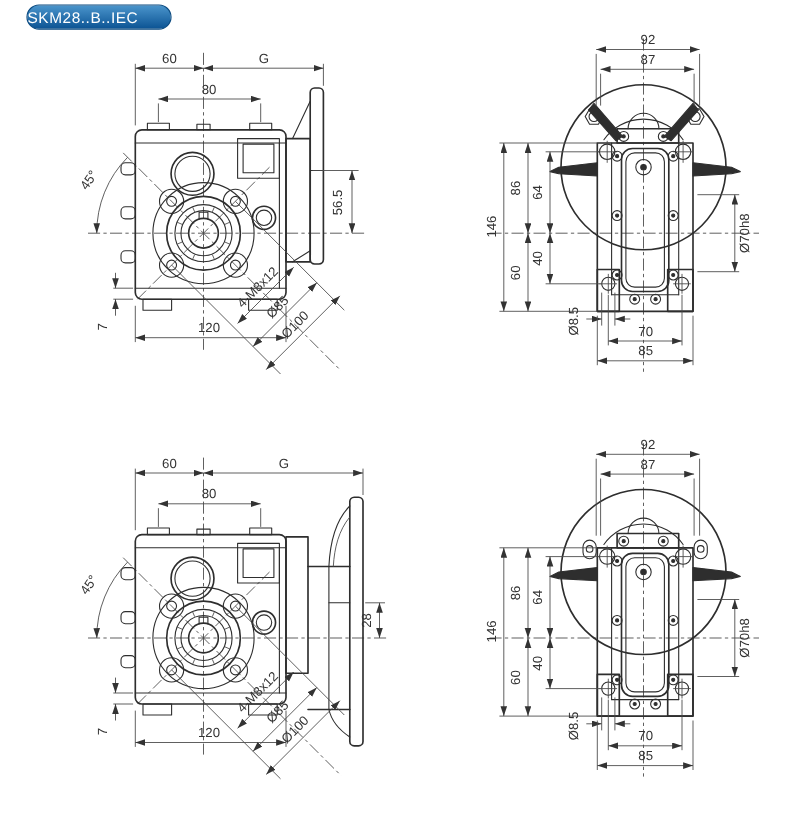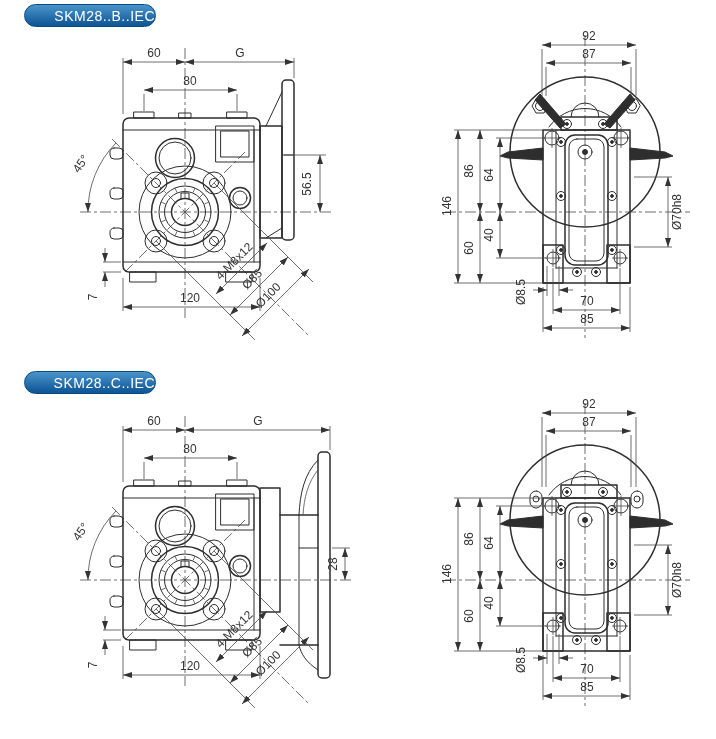--- a/index.html
+++ b/index.html
@@ -1,20 +1,20 @@
 <!DOCTYPE html>
 <html><head>
 <meta charset="utf-8">
 <style>
   html,body{margin:0;padding:0;background:#ffffff;}
   .page{position:relative;width:716px;height:739px;background:#ffffff;overflow:hidden;
         font-family:"Liberation Sans",sans-serif;}
   .badge{position:absolute;left:24px;width:132px;height:23px;border-radius:12px;
          background:linear-gradient(#4a94cb,#0c5494);border:1px solid #0a4a80;
-         color:#ffffff;font-size:14px;line-height:23px;text-align:right;
+         color:#ffffff;font-size:14px;line-height:23px;text-align:left;
          letter-spacing:0.5px;box-sizing:border-box;}
   .badge-b{top:4px;}
   .badge-c{top:371px;}
   svg{position:absolute;left:0;display:block;}
   .svg-b{top:0;}
   .svg-c{top:368px;}
   
   .ol{fill:none;stroke:#2e2e2e;stroke-width:1.5;stroke-linejoin:round;stroke-linecap:round;}
   .ml{fill:none;stroke:#2e2e2e;stroke-width:1;stroke-linejoin:round;stroke-linecap:round;}
   .fl{fill:#2e2e2e;stroke:#2e2e2e;stroke-width:1;stroke-linejoin:round;}
@@ -461,17 +461,14 @@
         <line class="tl" x1="634" y1="247" x2="672" y2="247"></line>
         <line class="dim tl" x1="668" y1="177" x2="668" y2="247" marker-start="url(#aC)" marker-end="url(#aC)"></line>
         <text class="dt" transform="rotate(-90 681 212)" x="681" y="212">Ø70h8</text>
       </g>
     </g>
   </svg>
 
   <div class="badge badge-b">
     <span>SKM28..B..IEC</span>
   </div>
-  <div class="badge badge-c">
-    <span>SKM28..C..IEC</span>
-  </div>
 
 </div>
 
 </body></html>

